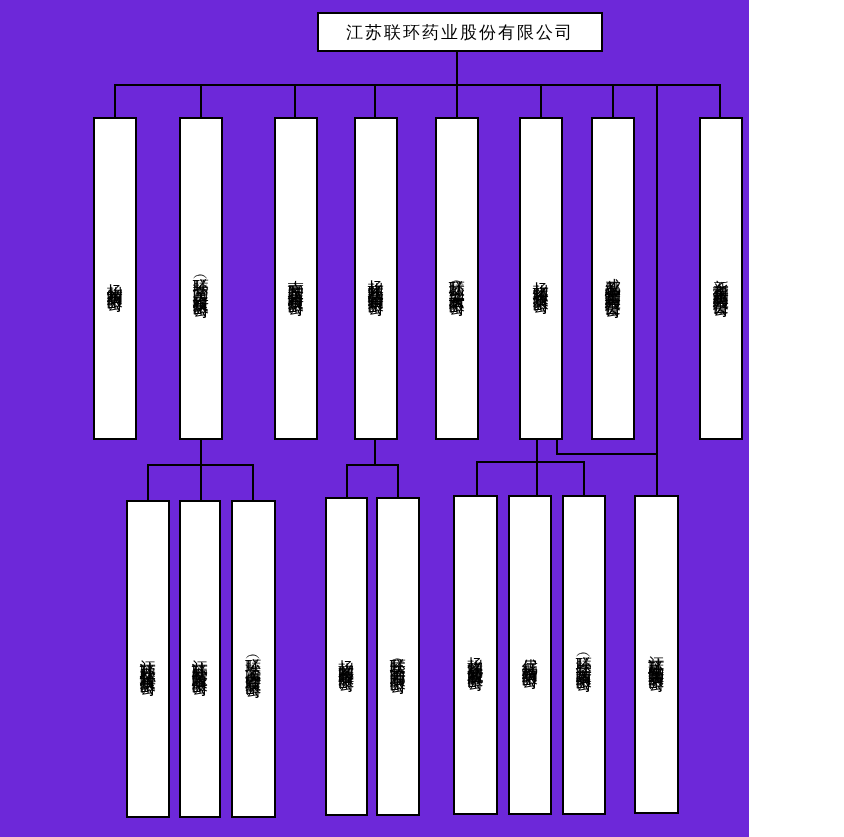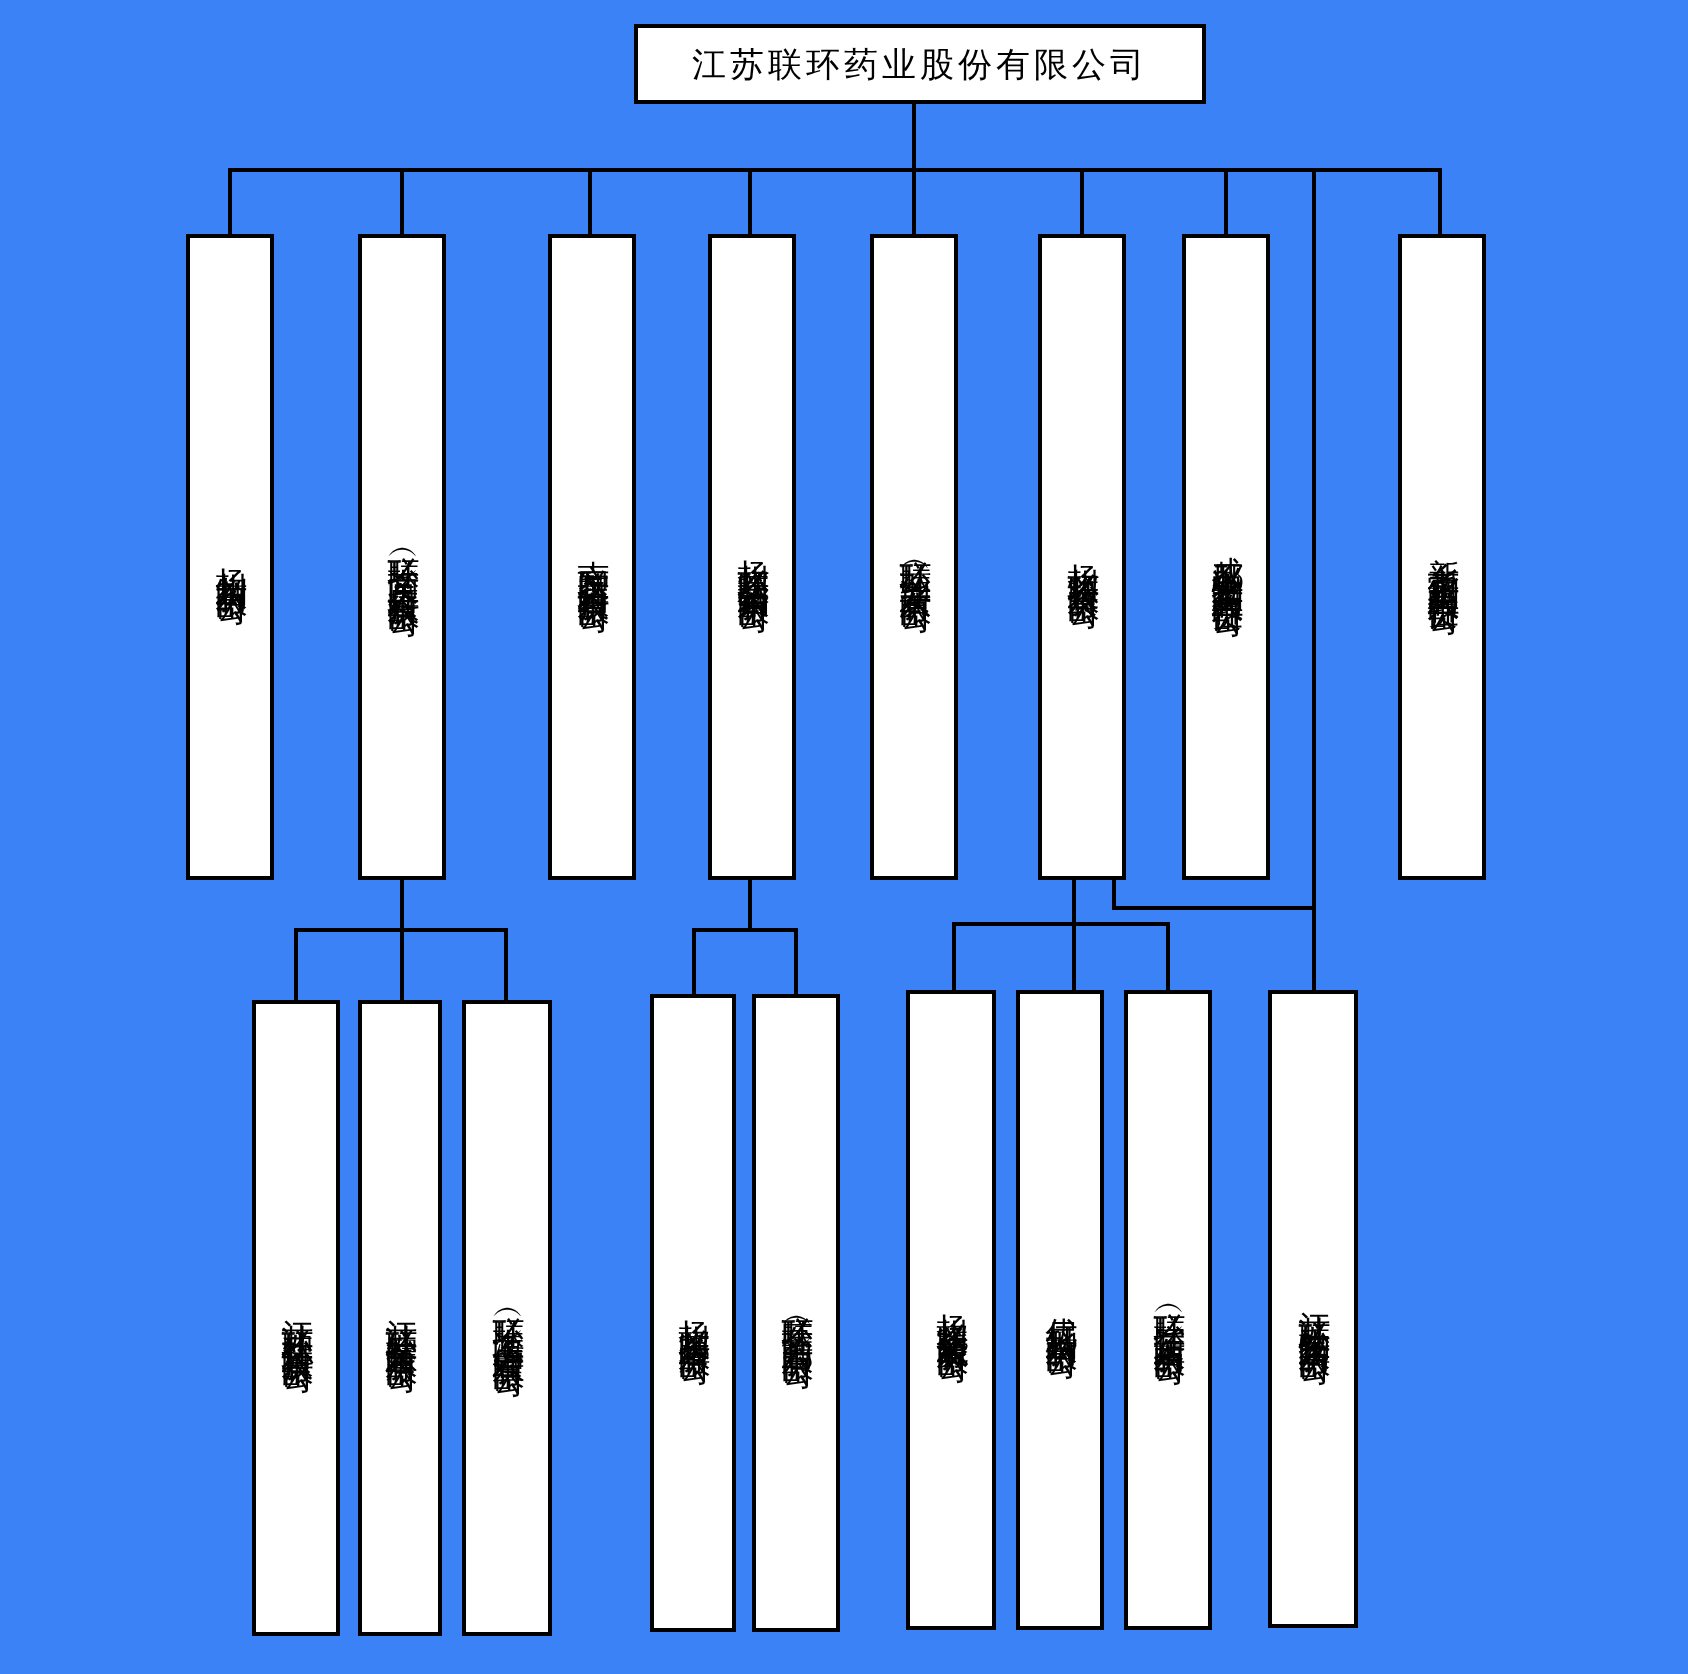--- a/index.html
+++ b/index.html
@@ -1,20 +1,20 @@
 <!DOCTYPE html>
 <html><head>
 <meta charset="utf-8">
 <style>
   html, body { margin: 0; padding: 0; background: #ffffff; }
   #canvas {
     position: relative;
-    width: 844px;
+    width: 749px;
     height: 837px;
-    background: #3b82f6;
+    background: #6d28d9;
     font-family: "Liberation Serif", "DejaVu Serif", serif;
     color: #000000;
     overflow: hidden;
   }
   .line { position: absolute; background: #000000; }
   .vline { width: 2px; }
   .hline { height: 2px; }
   .obox {
     position: absolute;
     box-sizing: border-box;

